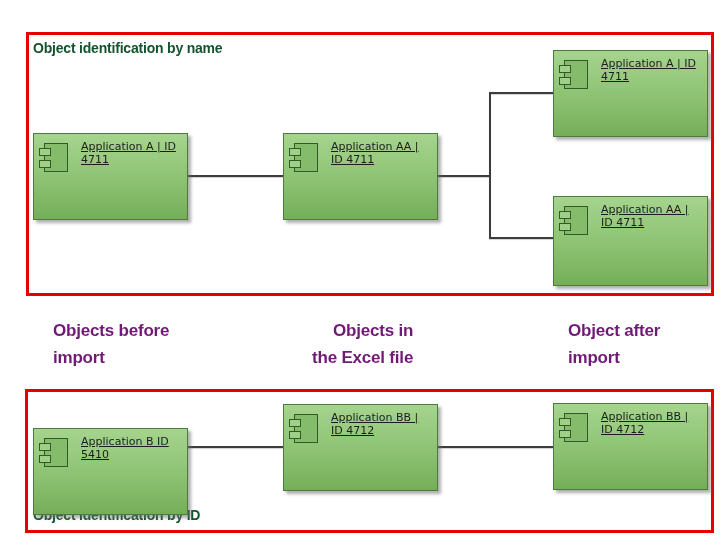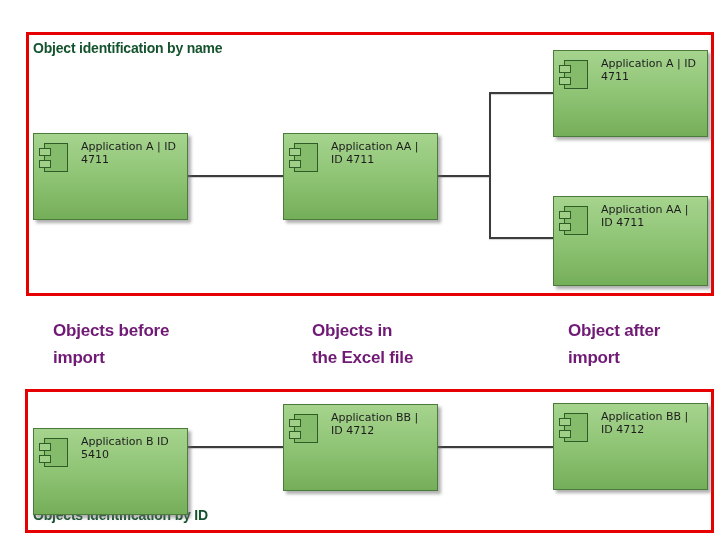--- a/index.html
+++ b/index.html
@@ -49,41 +49,41 @@
   }
   .comp-icon .port{
     position:absolute;left:0;width:12px;height:8px;box-sizing:border-box;
     border:1.5px solid #2f5b27;background:var(--port-fill);
   }
   .comp-icon .port.p1{top:5px;}
   .comp-icon .port.p2{top:17px;}
   .node-label{
     position:absolute;left:47px;top:6px;
     font-family:"DejaVu Sans",sans-serif;font-size:11px;line-height:13px;
-    color:var(--text-dark);white-space:nowrap;
+    color:var(--text-dark);white-space:nowrap;text-decoration:underline;
   }
 </style>
 </head>
 <body>
 
 <div class="canvas">
 
   <div class="frame" style="left:26px;top:32px;width:688px;height:264px;">
     <div class="frame-title" style="left:4px;top:5px;">Object identification by name</div>
   </div>
 
   <div class="frame" style="left:25px;top:389px;width:689px;height:144px;">
-    <div class="frame-title" style="left:5px;top:115px;">Objects identification by ID</div>
+    <div class="frame-title" style="left:5px;top:115px;">Object identification by ID</div>
   </div>
 
   <div class="col-label" style="left:53px;top:317px;">
     <div>Objects before</div>
     <div>import</div>
   </div>
-  <div class="col-label" style="left:312px;top:317px;">
+  <div class="col-label" style="left:312px;top:317px;text-align:right;">
     <div>Objects in</div>
     <div>the Excel file</div>
   </div>
   <div class="col-label" style="left:568px;top:317px;">
     <div>Object after</div>
     <div>import</div>
   </div>
 
   <div class="line" style="left:188px;top:175px;width:95px;height:2px;"></div>
   <div class="line" style="left:438px;top:175px;width:52px;height:2px;"></div>

